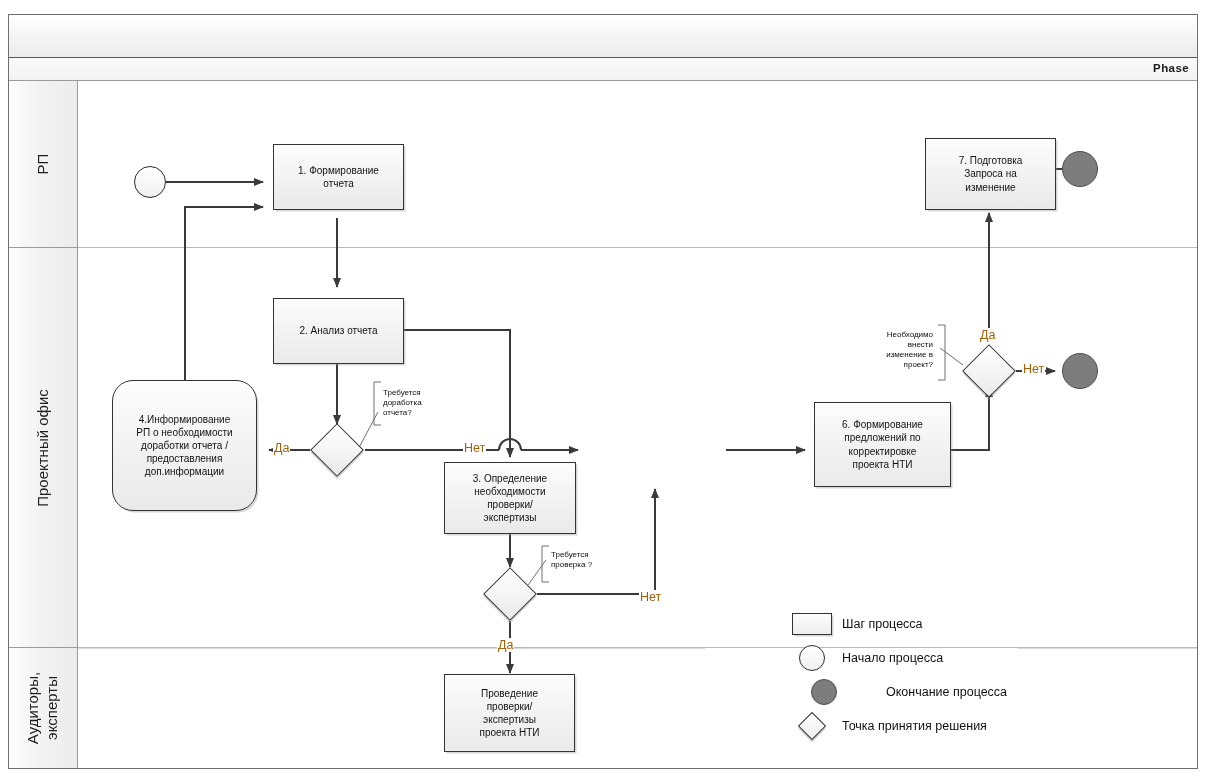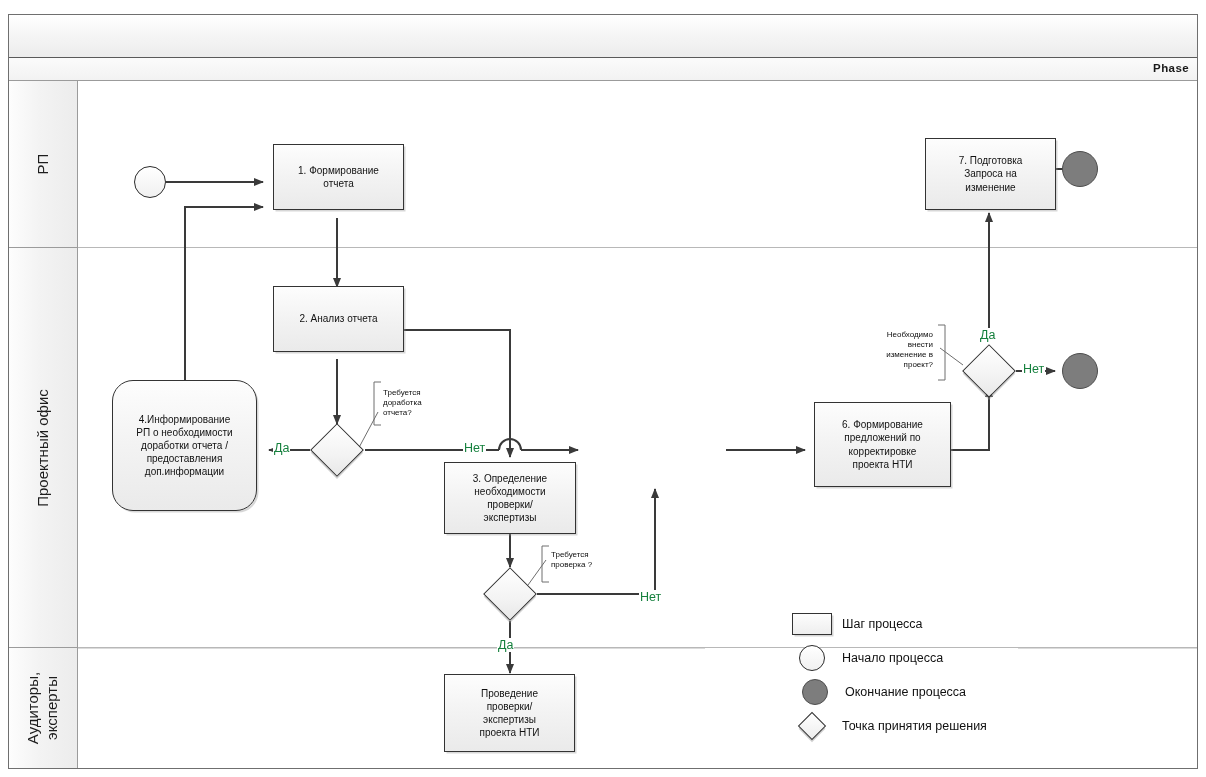--- a/index.html
+++ b/index.html
@@ -123,21 +123,21 @@
     position: absolute;
     border: 1px solid #2f2f2f;
     background: linear-gradient(135deg, #ffffff 0%, #f3f3f3 60%, #e8e8e8 100%);
     transform: rotate(45deg);
     box-sizing: border-box;
     box-shadow: 2px 2px 0 -0.5px rgba(150,150,150,.45);
   }
   .edge-label {
     position: absolute;
     font-size: 12.5px;
-    color: #15803d;
+    color: #a16207;
     background: #ffffff;
     padding: 0 1px;
     white-space: nowrap;
   }
   .note {
     position: absolute;
     font-size: 8px;
     line-height: 1.25;
     color: #0d0d0d;
     white-space: pre-line;
@@ -283,21 +283,21 @@
       <line x1="78" y1="648" x2="705" y2="648"></line>
       <line x1="1018" y1="648" x2="1197" y2="648"></line>
     </g>
   </svg>
 
   <div class="circle-start" style="left:134px; top:166px; width:32px; height:32px;"></div>
 
   <div class="node" style="left:273px; top:144px; width:131px; height:66px; white-space:pre-line;">1. Формирование
 отчета</div>
 
-  <div class="node" style="left:273px; top:286px; width:131px; height:66px; white-space:pre-line;">2. Анализ отчета</div>
+  <div class="node" style="left:273px; top:298px; width:131px; height:66px; white-space:pre-line;">2. Анализ отчета</div>
 
   <div class="node" style="left:112px; top:380px; width:145px; height:131px; white-space:pre-line;border-radius:21px;">4.Информирование
 РП о необходимости
 доработки отчета /
 предоставления
 доп.информации</div>
 
   <div class="node" style="left:444px; top:462px; width:132px; height:72px; white-space:pre-line;">3. Определение
 необходимости
 проверки/
@@ -351,21 +351,21 @@
       <span class="legend-text">Шаг процесса</span>
     </div>
 
     <div class="legend-row" style="left:0; top:34px;">
       <span class="legend-icon">
           <span class="lg-circle"></span>
         </span>
       <span class="legend-text">Начало процесса</span>
     </div>
 
-    <div class="legend-row" style="left:3px; top:68px;">
+    <div class="legend-row" style="left:12px; top:68px;gap:32px;">
       <span class="legend-icon">
           <span class="lg-circle-filled"></span>
         </span>
       <span class="legend-text">Окончание процесса</span>
     </div>
 
     <div class="legend-row" style="left:0; top:102px;">
       <span class="legend-icon">
           <span class="lg-diamond"></span>
         </span>

